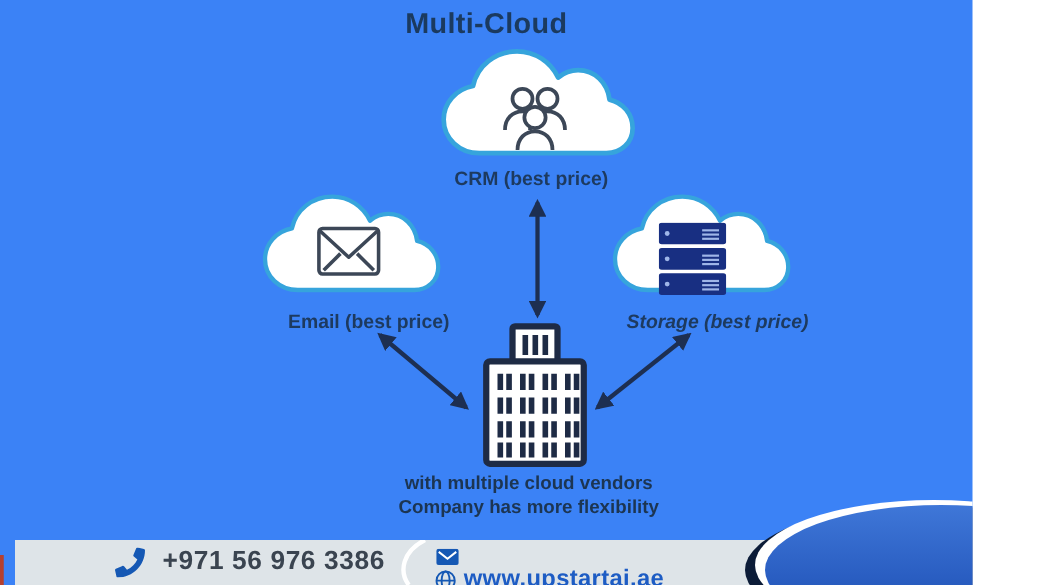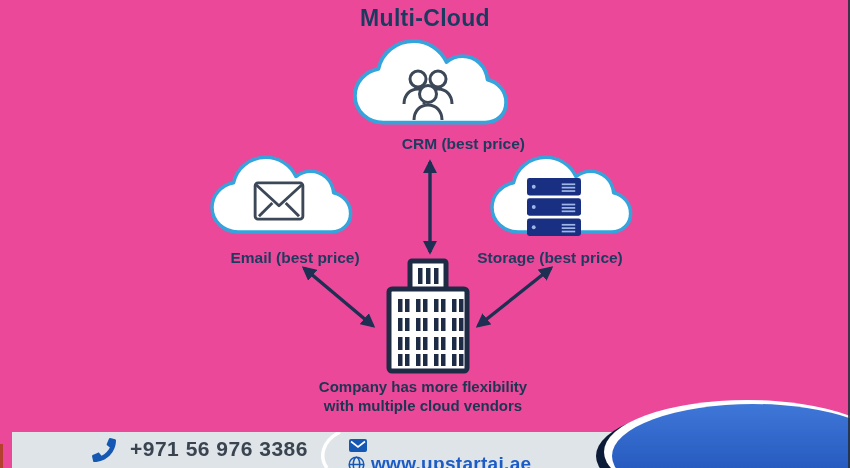--- a/index.html
+++ b/index.html
@@ -1,16 +1,16 @@
 <!DOCTYPE html>
 <html><head>
 <meta charset="utf-8">
 <style>
   html,body{margin:0;padding:0;background:#fff;}
-  .canvas{position:relative;width:850px;height:468px;overflow:hidden;background:#ec4899;
+  .canvas{position:relative;width:778px;height:468px;overflow:hidden;background:#3b82f6;
           font-family:"Liberation Sans",sans-serif;}
   .abs{position:absolute;}
   .title{left:0;right:0;top:5px;text-align:center;font-size:23px;font-weight:bold;color:#1b3a5f;letter-spacing:.3px;}
   .cloud-label{font-size:15.5px;font-weight:bold;color:#1d3a5f;text-align:center;width:200px;}
   .caption{left:270px;top:377px;width:306px;text-align:center;font-size:15px;line-height:19px;font-weight:bold;color:#1c3552;}
   .footer{left:0;top:432px;width:850px;height:36px;background:#dee4e8;margin-left:12px;}
   .phone-text{left:118px;top:5px;font-size:21px;font-weight:bold;color:#3a4450;letter-spacing:.5px;}
   .email-text{left:362px;top:4px;font-size:15.5px;font-weight:bold;color:#2f3c4a;}
   .web-text{left:359px;top:21px;font-size:19px;font-weight:bold;color:#1d5cc4;letter-spacing:.3px;}
   .ellipse{border-radius:50%;}
@@ -52,21 +52,21 @@
   <svg class="abs" style="left:396px;top:66px;" width="64" height="58" viewBox="0 0 64 58">
     <g fill="#ffffff" stroke="#3c4757" stroke-width="3" stroke-linejoin="round">
       <circle cx="22" cy="13" r="8"></circle>
       <circle cx="42" cy="13" r="8"></circle>
       <path d="M8,38 C8,29 14,23 22,23 C30,23 36,29 36,38"></path>
       <path d="M28,38 C28,29 34,23 42,23 C50,23 56,29 56,38"></path>
       <circle cx="32" cy="28" r="8.5"></circle>
       <path d="M18,54 C18,45 24,39 32,39 C40,39 46,45 46,54"></path>
     </g>
   </svg>
-  <div class="abs cloud-label" style="left:325px;top:135px;text-align:right;">CRM (best price)</div>
+  <div class="abs cloud-label" style="left:325px;top:135px;">CRM (best price)</div>
 
   <svg class="abs" style="left:202px;top:150px;" width="154" height="97" viewBox="0 0 200 125">
     <path d="M47,106 C28,106 13,92 13,74 C13,58 25,45 41,42 C45,23 62,9 83,9 C100,9 115,19 122,34 C127,30 134,27 141,27 C157,27 169,39 171,55 C184,58 193,69 193,82 C193,96 182,106 168,106 Z" fill="#ffffff" stroke="#36a4dc" stroke-width="4.5" stroke-linejoin="round"></path>
   </svg>
   <svg class="abs" style="left:252px;top:180px;" width="54" height="42" viewBox="0 0 56 44">
     <g fill="#ffffff" stroke="#3c4757" stroke-width="3" stroke-linejoin="round">
       <rect x="3" y="3" width="50" height="38" rx="3"></rect>
       <polyline points="4,5 28,27 52,5" fill="none"></polyline>
       <line x1="7" y1="38" x2="21" y2="24"></line>
       <line x1="49" y1="38" x2="35" y2="24"></line>
@@ -91,21 +91,21 @@
         <rect x="36" y="9" width="14" height="1.8"></rect>
         <rect x="36" y="12.5" width="14" height="1.8"></rect>
       <rect x="36" y="26.5" width="14" height="1.8"></rect>
         <rect x="36" y="30" width="14" height="1.8"></rect>
         <rect x="36" y="33.5" width="14" height="1.8"></rect>
       <rect x="36" y="47.5" width="14" height="1.8"></rect>
         <rect x="36" y="51" width="14" height="1.8"></rect>
         <rect x="36" y="54.5" width="14" height="1.8"></rect>
     </g>
   </svg>
-  <div class="abs cloud-label" style="left:450px;top:249px;">Storage (best price)</div>
+  <div class="abs cloud-label" style="left:474px;top:249px;font-style:italic;">Storage (best price)</div>
 
   <svg class="abs" style="left:372px;top:258px;z-index:2;" width="112" height="116" viewBox="0 0 112 116">
     <g fill="#ffffff" stroke="#1e2b45" stroke-width="5" stroke-linejoin="round">
       <rect x="38" y="3" width="36" height="30" rx="2"></rect>
       <rect x="17" y="31" width="78" height="82" rx="3"></rect>
     </g>
     <g fill="#1e2b45">
       <rect x="46" y="10" width="4.5" height="16"></rect>
         <rect x="54" y="10" width="4.5" height="16"></rect>
         <rect x="62" y="10" width="4.5" height="16"></rect>
@@ -138,22 +138,22 @@
       <rect x="44" y="96" width="4.5" height="12"></rect>
         <rect x="51" y="96" width="4.5" height="12"></rect>
       <rect x="62" y="96" width="4.5" height="12"></rect>
         <rect x="69" y="96" width="4.5" height="12"></rect>
       <rect x="80" y="96" width="4.5" height="12"></rect>
         <rect x="87" y="96" width="4.5" height="12"></rect>
     </g>
   </svg>
 
   <div class="abs caption">
+    <div>with multiple cloud vendors</div>
     <div>Company has more flexibility</div>
-    <div>with multiple cloud vendors</div>
   </div>
 
   <div class="abs footer">
     <svg class="abs" style="left:80px;top:6px;" width="24" height="24" viewBox="0 0 512 512">
       <path fill="#1558b4" d="M493.4,24.6l-104-24c-11.3-2.6-22.9,3.3-27.5,13.9l-48,112c-4.2,9.8-1.4,21.3,6.9,28l60.6,49.6c-36,76.7-98.9,140.5-177.2,177.2l-49.6-60.6c-6.8-8.3-18.2-11.1-28-6.9l-112,48C3.9,366.5-2,378.1,0.6,389.4l24,104C27.1,504.2,36.7,512,48,512c256.1,0,464-207.5,464-464C512,36.7,504.3,27.1,493.4,24.6z"></path>
     </svg>
     <div class="abs phone-text">+971 56 976 3386</div>
 
     <svg class="abs" style="left:298px;top:0;" width="34" height="36" viewBox="0 0 34 36">
       <path d="M30,0 C12,9 9,25 17,36" fill="none" stroke="#ffffff" stroke-width="3.5"></path>

